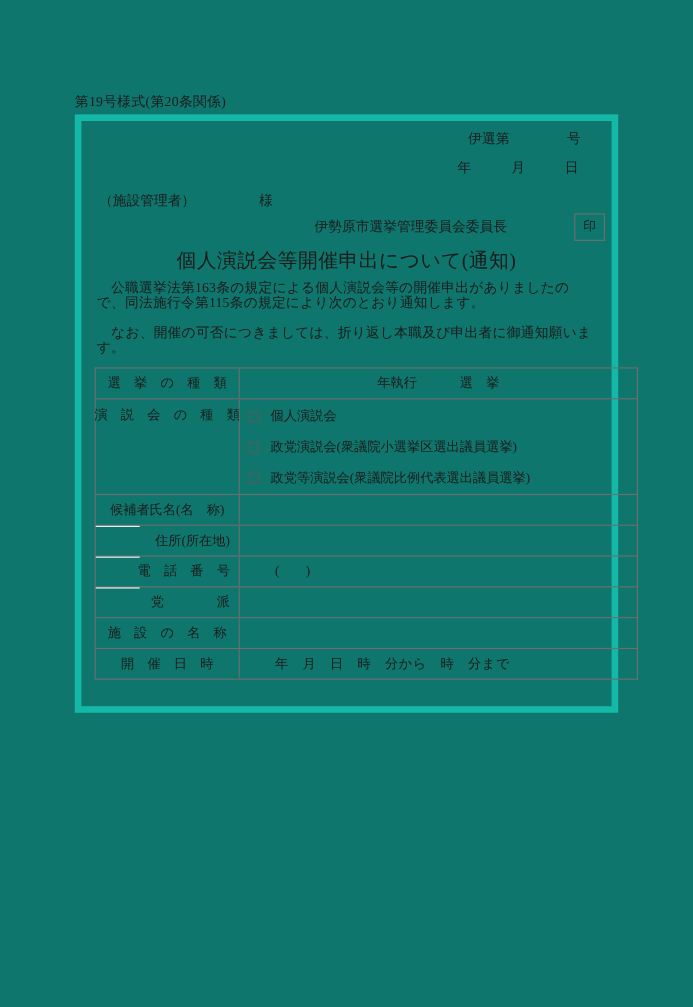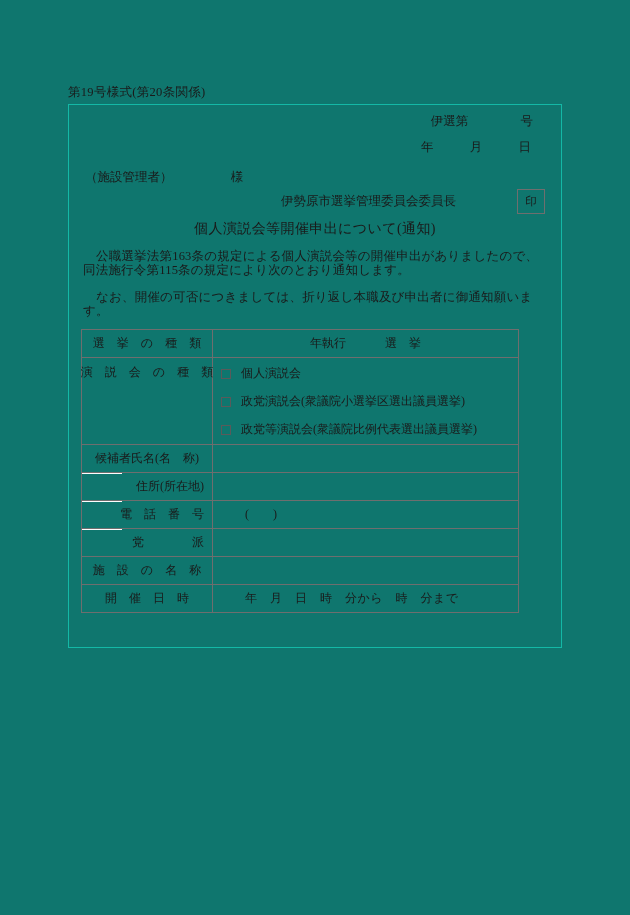--- a/index.html
+++ b/index.html
@@ -27,21 +27,21 @@
     letter-spacing: 0.3px;
     white-space: nowrap;
   }
   
   .frame {
     position: absolute;
     left: 68px;
     top: 104px;
     width: 494px;
     height: 544px;
-    border: 1px solid #14b8a6;
+    border: 6px solid #14b8a6;
     box-sizing: border-box;
   }
   
   .doc-number {
     position: absolute;
     right: 28px;
     top: 8px;
     font-size: 12.5px;
     white-space: nowrap;
   }
@@ -87,21 +87,21 @@
     font-size: 11.5px;
     text-align: center;
     line-height: 23px;
   }
   .doc-title {
     position: absolute;
     left: 0;
     right: 0;
     top: 115px;
     text-align: center;
-    font-size: 14px;
+    font-size: 18px;
     letter-spacing: 0.4px;
   }
   
   .body-block {
     position: absolute;
     left: 14px;
     right: 14px;
     top: 144px;
   }
   .para {
@@ -109,21 +109,21 @@
     line-height: 14px;
     letter-spacing: 0.2px;
   }
   .para.indent { text-indent: 13px; }
   .para-2 { margin-top: 13px; }
   
   .tbl {
     position: absolute;
     left: 12px;
     top: 224px;
-    width: 438px;
+    width: 494px;
     border: 1px solid #6e6e6e;
     border-bottom: none;
     box-sizing: border-box;
     font-size: 12px;
   }
   .row {
     display: flex;
     border-bottom: 1px solid #6e6e6e;
     min-height: 28px;
     box-sizing: border-box;

